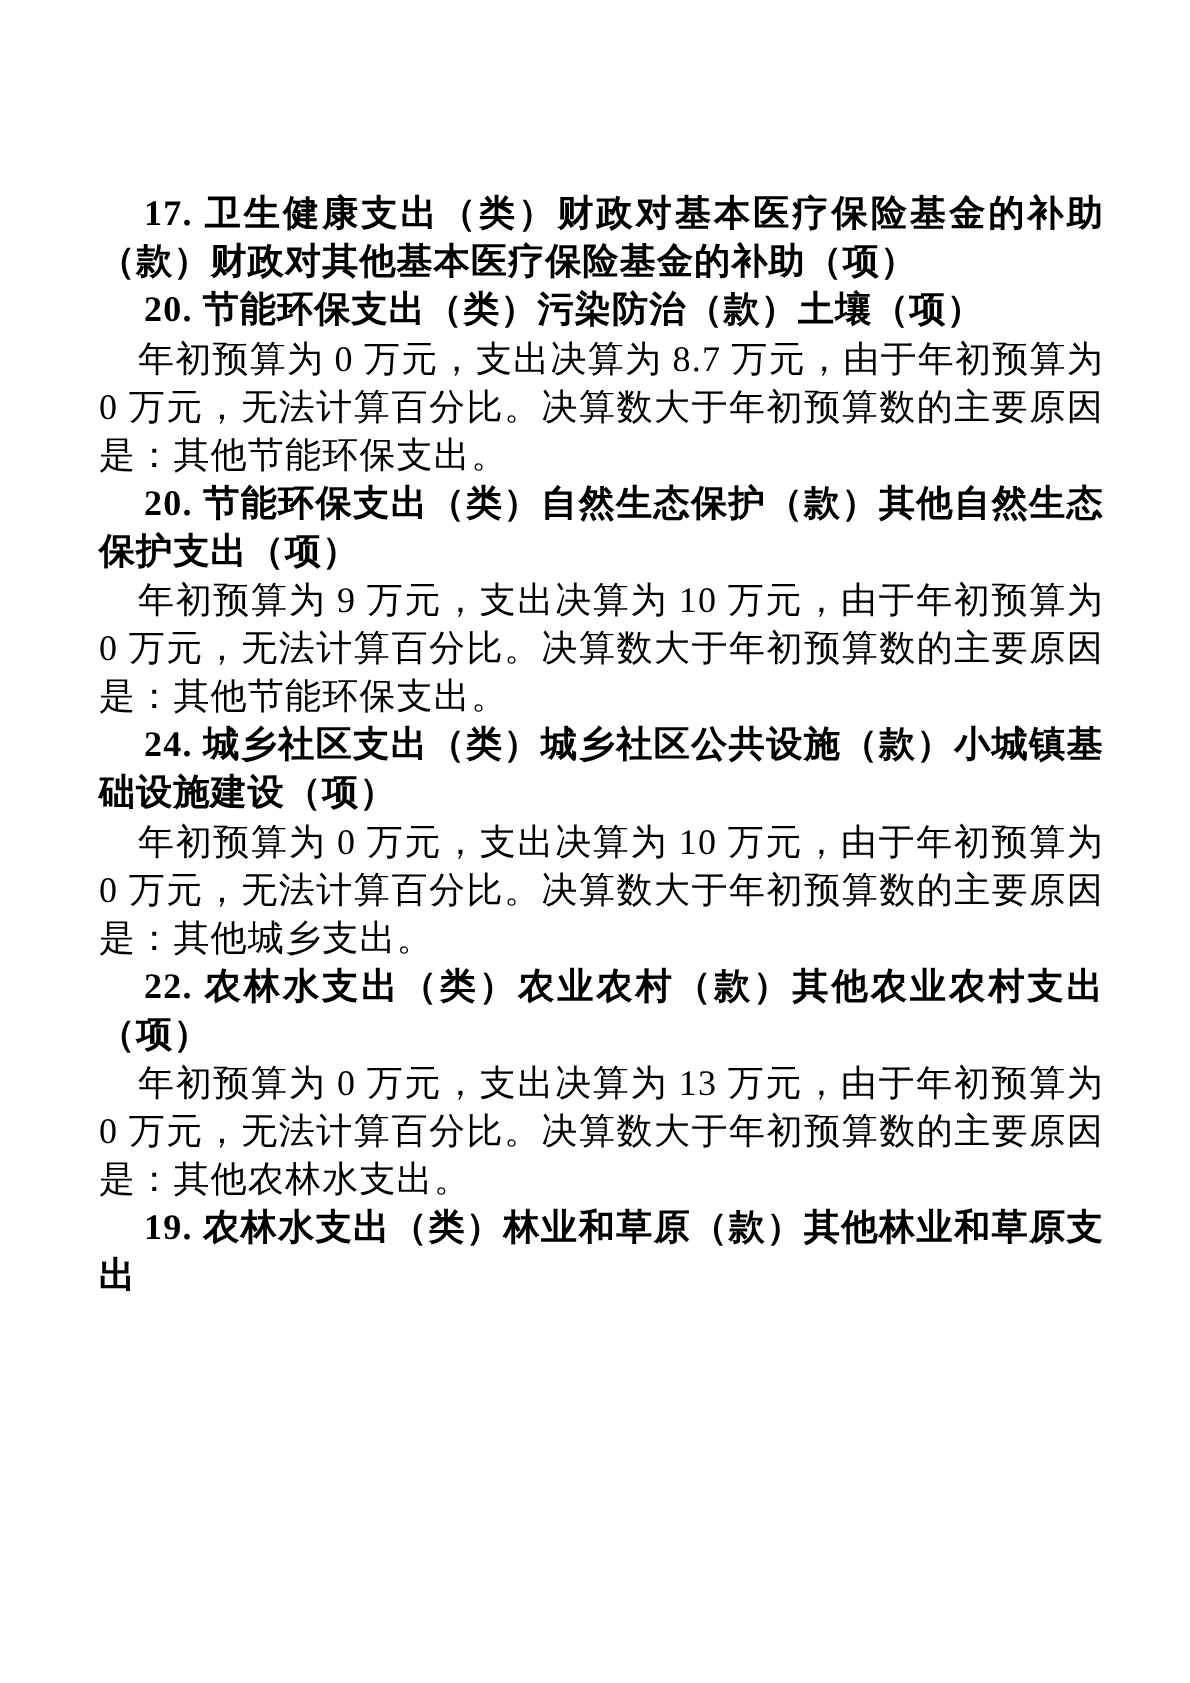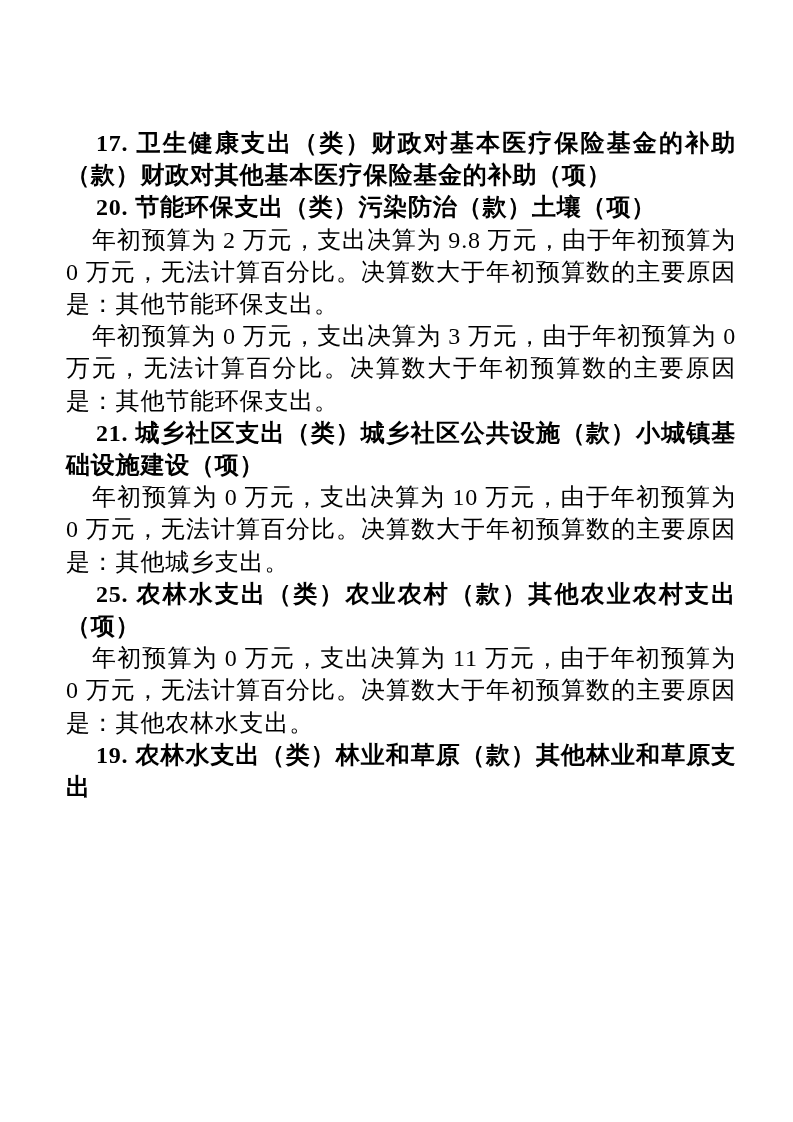--- a/index.html
+++ b/index.html
@@ -45,34 +45,35 @@
 
   <section>
     <p class="section-heading">17. 卫生健康支出（类）财政对基本医疗保险基金的补助（款）财政对其他基本医疗保险基金的补助（项）</p>
   </section>
 
   <section>
     <p class="section-heading">20. 节能环保支出（类）污染防治（款）土壤（项）</p>
   </section>
 
   <section>
-    <p class="section-body">年初预算为 2 万元，支出决算为 9.8 万元，由于年初预算为 0 万元，无法计算百分比。决算数大于年初预算数的主要原因是：其他节能环保支出。</p>
+    <p class="section-body">年初预算为 0 万元，支出决算为 8.7 万元，由于年初预算为 0 万元，无法计算百分比。决算数大于年初预算数的主要原因是：其他节能环保支出。</p>
   </section>
 
   <section>
-    <p class="section-body">年初预算为 0 万元，支出决算为 3 万元，由于年初预算为 0 万元，无法计算百分比。决算数大于年初预算数的主要原因是：其他节能环保支出。</p>
+    <p class="section-heading">20. 节能环保支出（类）自然生态保护（款）其他自然生态保护支出（项）</p>
+    <p class="section-body">年初预算为 9 万元，支出决算为 10 万元，由于年初预算为 0 万元，无法计算百分比。决算数大于年初预算数的主要原因是：其他节能环保支出。</p>
   </section>
 
   <section>
-    <p class="section-heading">21. 城乡社区支出（类）城乡社区公共设施（款）小城镇基础设施建设（项）</p>
+    <p class="section-heading">24. 城乡社区支出（类）城乡社区公共设施（款）小城镇基础设施建设（项）</p>
     <p class="section-body">年初预算为 0 万元，支出决算为 10 万元，由于年初预算为 0 万元，无法计算百分比。决算数大于年初预算数的主要原因是：其他城乡支出。</p>
   </section>
 
   <section>
-    <p class="section-heading">25. 农林水支出（类）农业农村（款）其他农业农村支出（项）</p>
-    <p class="section-body">年初预算为 0 万元，支出决算为 11 万元，由于年初预算为 0 万元，无法计算百分比。决算数大于年初预算数的主要原因是：其他农林水支出。</p>
+    <p class="section-heading">22. 农林水支出（类）农业农村（款）其他农业农村支出（项）</p>
+    <p class="section-body">年初预算为 0 万元，支出决算为 13 万元，由于年初预算为 0 万元，无法计算百分比。决算数大于年初预算数的主要原因是：其他农林水支出。</p>
   </section>
 
   <section>
     <p class="section-heading">19. 农林水支出（类）林业和草原（款）其他林业和草原支出</p>
   </section>
 
 </main>
 
 </body></html>

